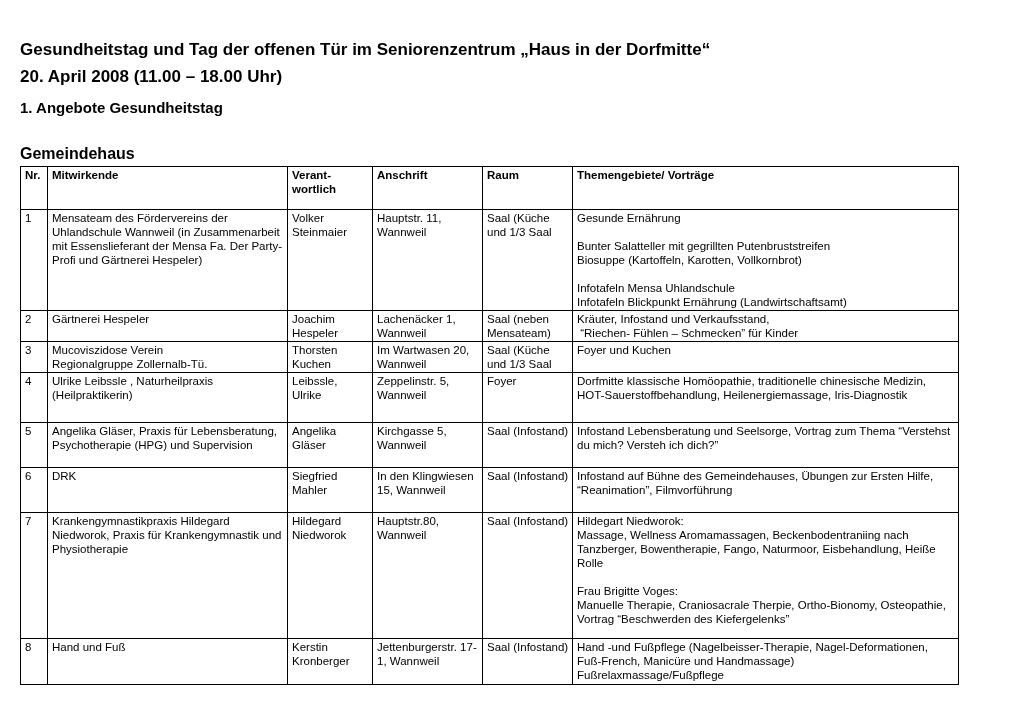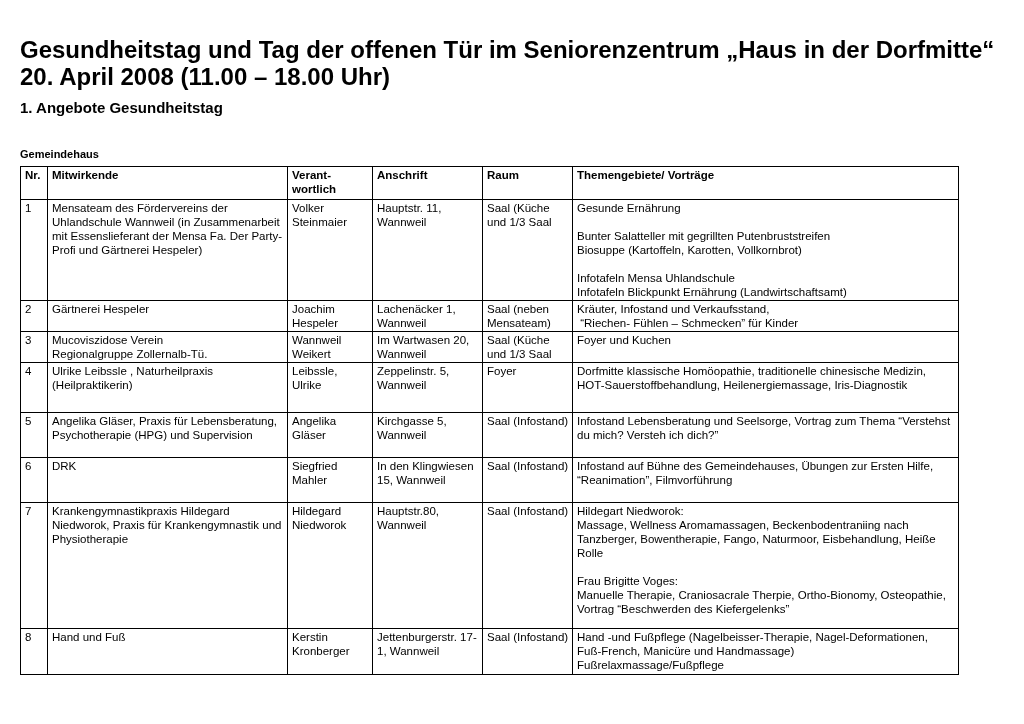--- a/index.html
+++ b/index.html
@@ -6,34 +6,34 @@
   html, body { background: #ffffff; }
   body {
     width: 1024px;
     height: 724px;
     overflow: hidden;
     font-family: "Liberation Sans", "DejaVu Sans", sans-serif;
     color: #000000;
     padding: 36px 20px 0 20px;
   }
   .doc-title {
-    font-size: 24px;
+    font-size: 17px;
     line-height: 27px;
     font-weight: bold;
     white-space: pre-line;
   }
   .section-heading {
     margin-top: 9px;
     font-size: 15px;
     line-height: 18px;
     font-weight: bold;
   }
   .subsection-heading {
     margin-top: 27px;
-    font-size: 11px;
+    font-size: 16px;
     line-height: 20px;
     font-weight: bold;
   }
   table.offers {
     border-collapse: collapse;
     table-layout: fixed;
     width: 938px;
     margin-top: 2px;
   }
   table.offers th,
@@ -48,21 +48,21 @@
     overflow: hidden;
     font-weight: normal;
   }
   table.offers th { font-weight: bold; }
   .col-nr      { width: 27px; }
   .col-mit     { width: 240px; }
   .col-ver     { width: 85px; }
   .col-ans     { width: 110px; }
   .col-raum    { width: 90px; }
   .col-them    { width: 386px; }
-  thead tr { height: 33px; margin-top: 28px; }
+  thead tr { height: 43px; margin-top: 28px; }
   tbody tr:nth-child(1) { height: 101px; }
   tbody tr:nth-child(2) { height: 31px; }
   tbody tr:nth-child(3) { height: 31px; }
   tbody tr:nth-child(4) { height: 50px; }
   tbody tr:nth-child(5) { height: 45px; }
   tbody tr:nth-child(6) { height: 45px; }
   tbody tr:nth-child(7) { height: 126px; }
   tbody tr:nth-child(8) { height: 46px; }
 </style>
 </head>
@@ -116,21 +116,21 @@
       <td>Joachim Hespeler</td>
       <td>Lachenäcker 1, Wannweil</td>
       <td>Saal (neben Mensateam)</td>
       <td>Kräuter, Infostand und Verkaufsstand,
  “Riechen- Fühlen – Schmecken” für Kinder</td>
     </tr>
     <tr>
       <td>3</td>
       <td>Mucoviszidose Verein
 Regionalgruppe Zollernalb-Tü.</td>
-      <td>Wannweil Weikert</td>
+      <td>Thorsten Kuchen</td>
       <td>Im Wartwasen 20, Wannweil</td>
       <td>Saal (Küche und 1/3 Saal</td>
       <td>Foyer und Kuchen</td>
     </tr>
     <tr>
       <td>4</td>
       <td>Ulrike Leibssle , Naturheilpraxis (Heilpraktikerin)</td>
       <td>Leibssle, Ulrike</td>
       <td>Zeppelinstr. 5, Wannweil</td>
       <td>Foyer</td>

